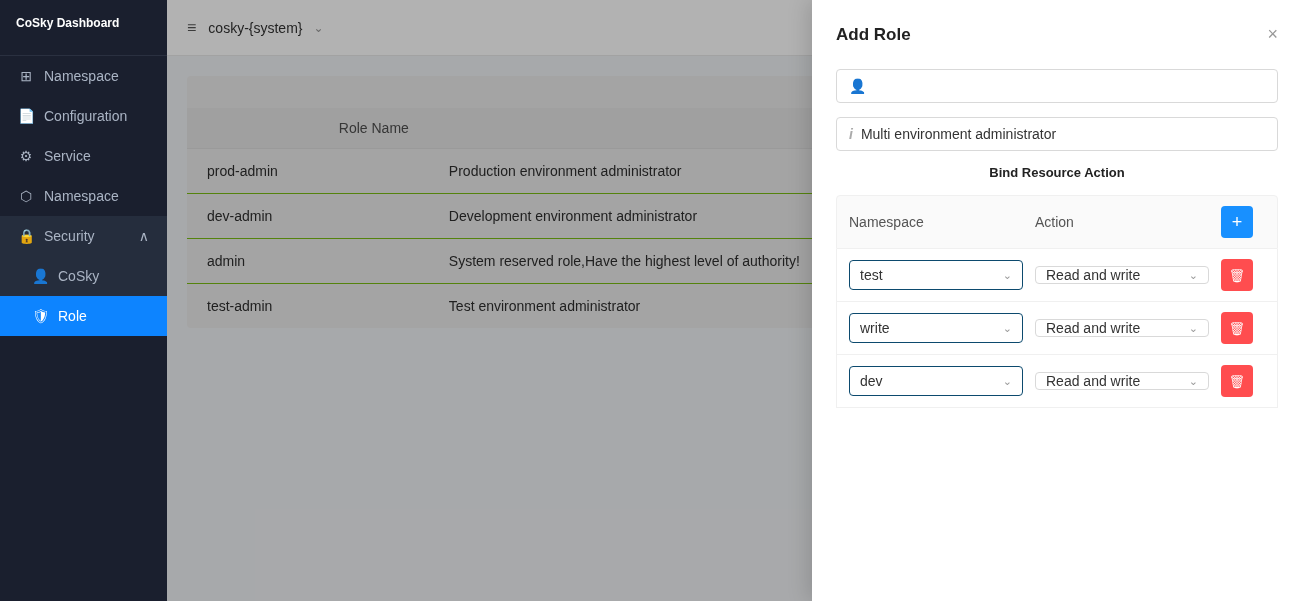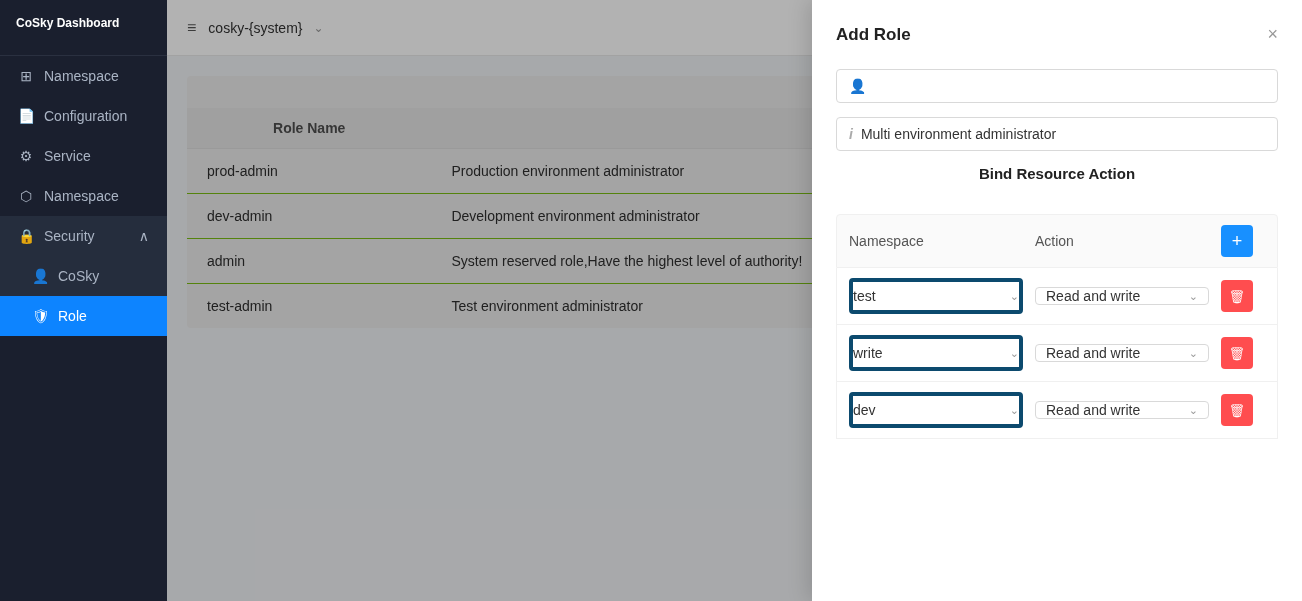--- a/index.html
+++ b/index.html
@@ -88,22 +88,22 @@
       justify-content: flex-end;
     }
     table {
       width: 100%;
       border-collapse: collapse;
       font-size: 14px;
     }
     thead th {
       background: #fafafa;
       padding: 12px 20px;
-      text-align: center;
-      font-weight: 700;
+      text-align: right;
+      font-weight: 400;
       color: #555;
       border-bottom: 1px solid #f0f0f0;
     }
     tbody td {
       padding: 14px 20px;
       border-bottom: 1px solid #84cc16;
       color: #333;
     }
     tbody tr:last-child td { border-bottom: none; }
 
@@ -160,25 +160,25 @@
     .modal-input-row input {
       border: none;
       outline: none;
       font-size: 14px;
       color: #333;
       width: 100%;
       background: transparent;
     }
 
     .bind-section-title {
-      font-size: 15px;
+      font-size: 13px;
       font-weight: 600;
       color: #222;
       text-align: center;
-      margin-bottom: 32px;
+      margin-bottom: 15px;
     }
 
     .bind-table-header {
       display: grid;
       grid-template-columns: 1fr 1fr 44px;
       gap: 12px;
       background: #fafafa;
       padding: 10px 12px;
       border-radius: 4px 4px 0 0;
       border: 1px solid #f0f0f0;
@@ -207,23 +207,23 @@
       display: grid;
       grid-template-columns: 1fr 1fr 44px;
       gap: 12px;
       padding: 10px 12px;
       border: 1px solid #f0f0f0;
       border-top: none;
       align-items: center;
     }
 
     .namespace-select {
-      border: 4px solid #0c4a6e;
-      border-radius: 4px;
-      padding: 6px 0;
+      border: 1px solid #0c4a6e;
+      border-radius: 4px;
+      padding: 6px 10px;
       font-size: 14px;
       color: #333;
       display: flex;
       align-items: center;
       justify-content: space-between;
       cursor: pointer;
       background: #fff;
     }
     .action-select {
       border: 1px solid #d9d9d9;

